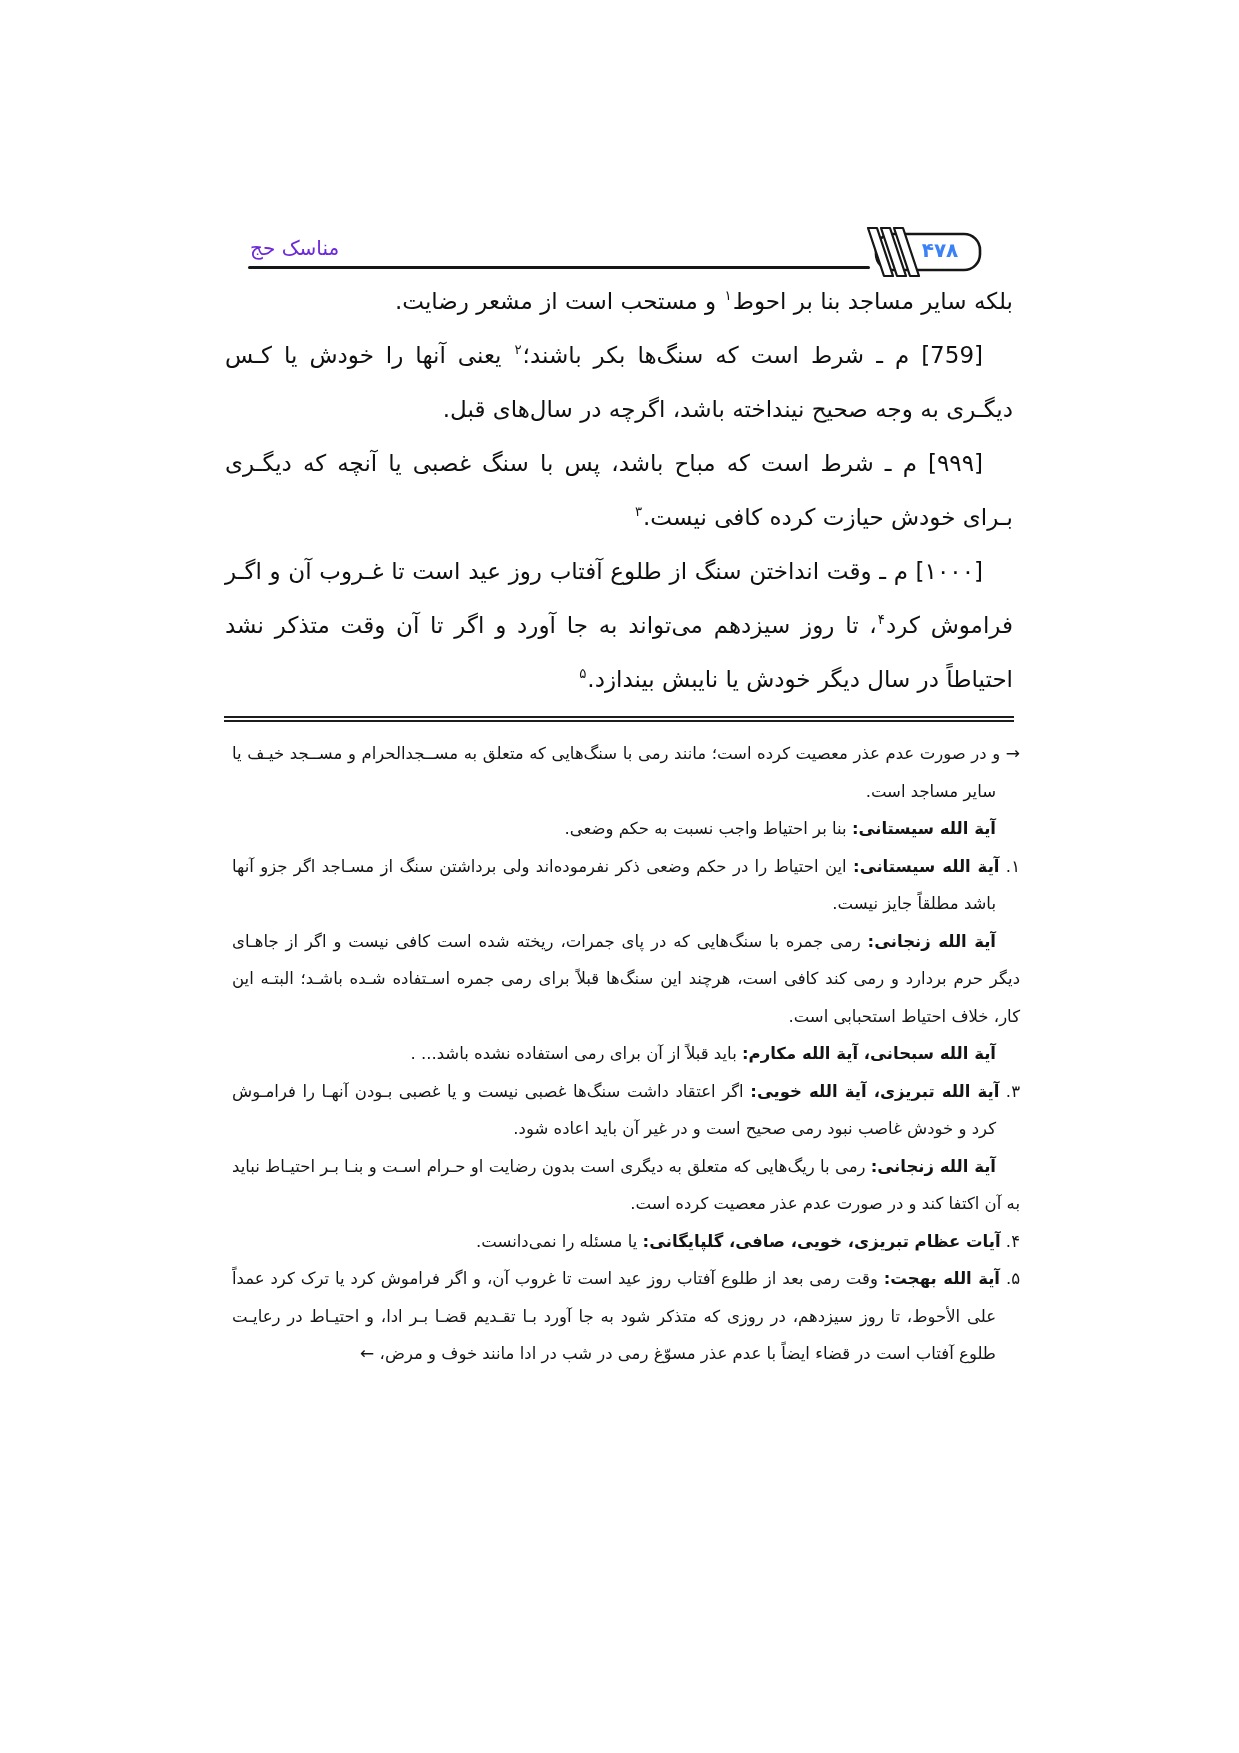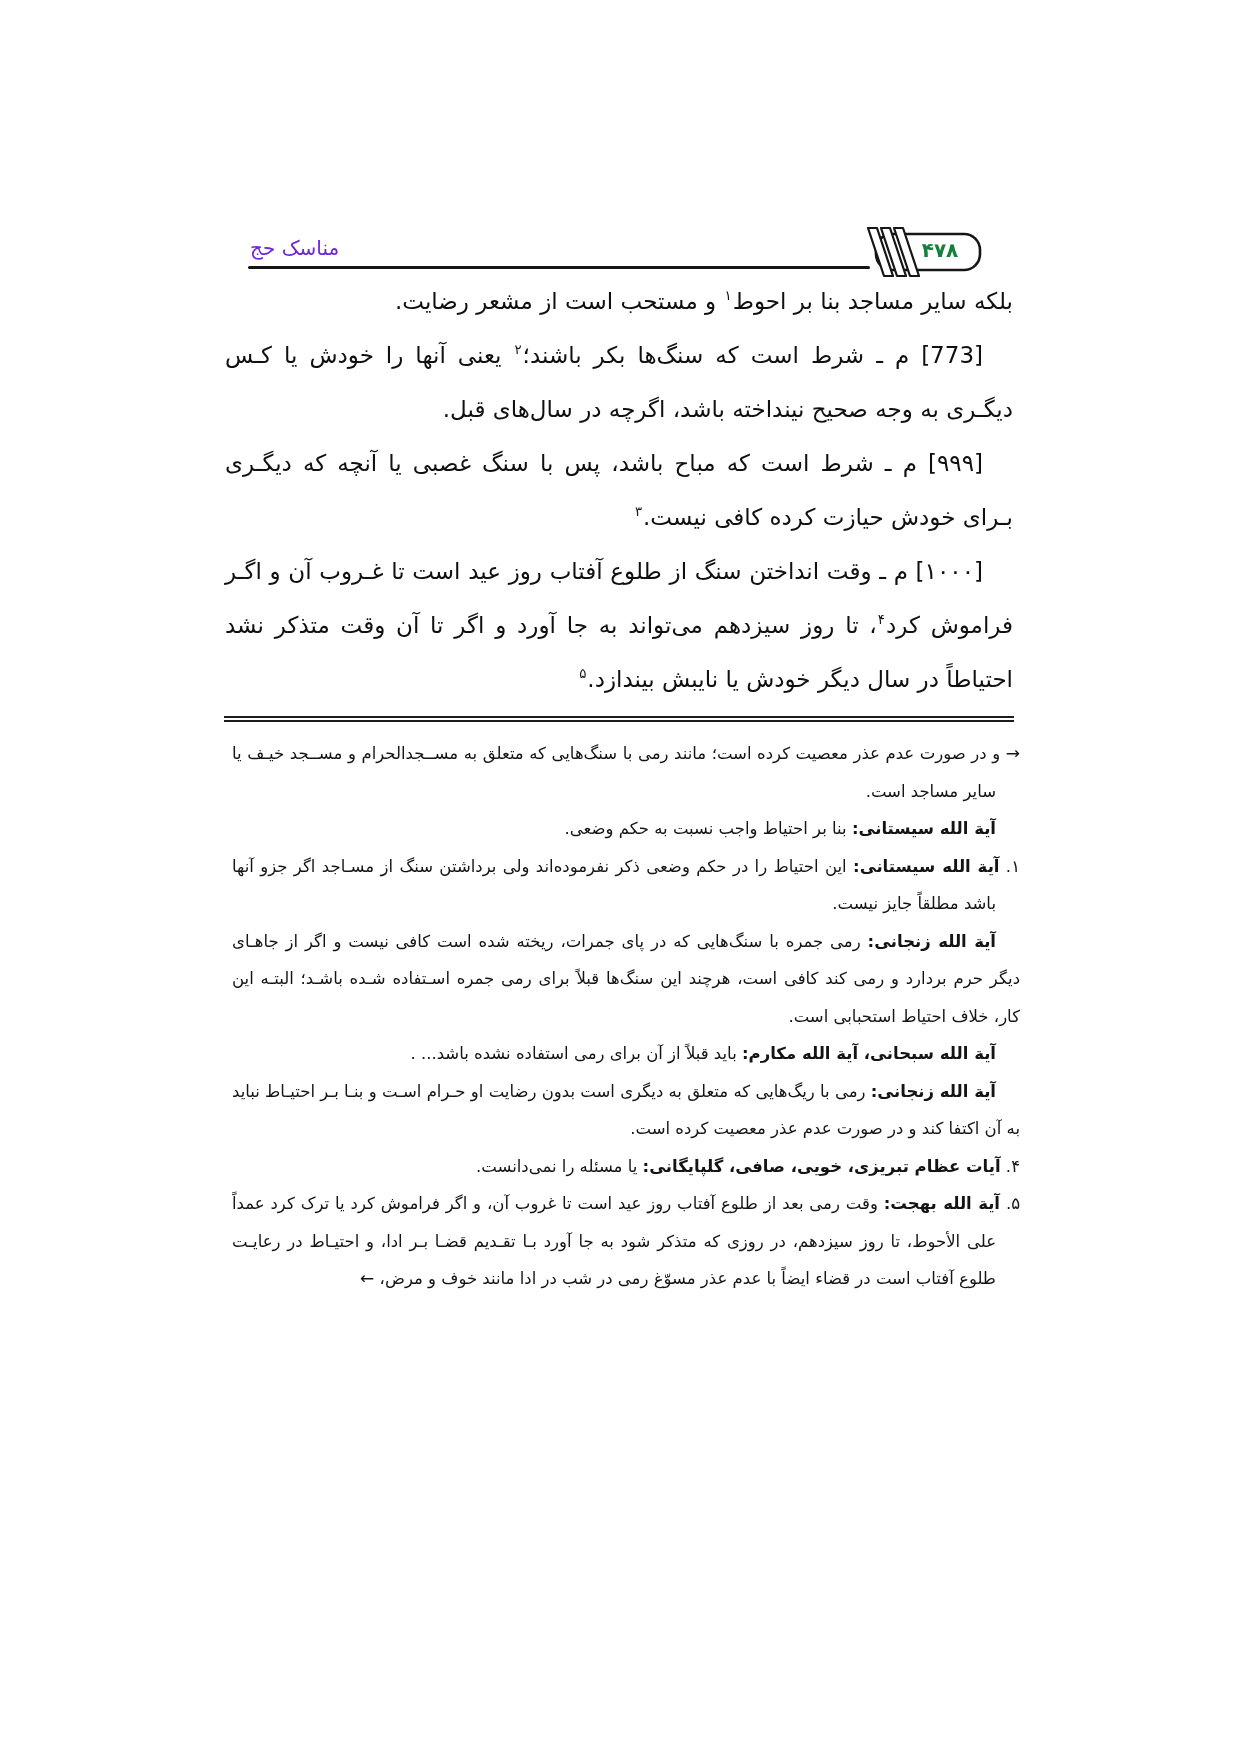--- a/index.html
+++ b/index.html
@@ -17,21 +17,21 @@
     font-size:20px; color:#6d28d9; direction:rtl;
   }
   .header-rule {
     position:absolute; left:248px; top:266px; width:622px; height:3px;
     background:#161616; border-radius:2px;
   }
   .page-badge { position:absolute; left:852px; top:224px; width:142px; height:56px; }
   .page-badge svg { position:absolute; inset:0; }
   .page-number {
     position:absolute; left:48px; top:14px; width:80px;
-    text-align:center; font-size:20px; font-weight:bold; color:#15803d;
+    text-align:center; font-size:20px; font-weight:bold; color:#3b82f6;
     letter-spacing:1px;
   }
 
   
   .body-block {
     position:absolute; left:225px; top:274px; width:788px;
     direction:rtl; text-align:justify; text-align-last:right;
     font-size:23px; line-height:54px; color:#101010;
     font-family:"DejaVu Sans", sans-serif;
   }
@@ -74,31 +74,32 @@
         <path d="M16 4 l9 0 l16 48 l-9 0 z"></path>
         <path d="M29 4 l9 0 l16 48 l-9 0 z"></path>
         <path d="M42 4 l9 0 l16 48 l-9 0 z"></path>
       </g>
     </svg>
     <span class="page-number">۴۷۸</span>
   </div>
 
   <div class="body-block">
     <p class="no-indent"><span>بلکه سایر مساجد بنا بر احوط</span><span class="fn-marker">۱</span><span> و مستحب است از مشعر رضایت.</span></p>
-    <p><span>[773] م ـ شرط است که سنگ‌ها بکر باشند؛</span><span class="fn-marker">۲</span><span> یعنی آنها را خودش یا کـس دیگـری به وجه صحیح نینداخته باشد، اگرچه در سال‌های قبل.</span></p>
+    <p><span>[759] م ـ شرط است که سنگ‌ها بکر باشند؛</span><span class="fn-marker">۲</span><span> یعنی آنها را خودش یا کـس دیگـری به وجه صحیح نینداخته باشد، اگرچه در سال‌های قبل.</span></p>
     <p><span>[۹۹۹] م ـ شرط است که مباح باشد، پس با سنگ غصبی یا آنچه که دیگـری بـرای خودش حیازت کرده کافی نیست.</span><span class="fn-marker">۳</span></p>
     <p><span>[۱۰۰۰] م ـ وقت انداختن سنگ از طلوع آفتاب روز عید است تا غـروب آن و اگـر فراموش کرد</span><span class="fn-marker">۴</span><span>، تا روز سیزدهم می‌تواند به جا آورد و اگر تا آن وقت متذکر نشد احتیاطاً در سال دیگر خودش یا نایبش بیندازد.</span><span class="fn-marker">۵</span></p>
   </div>
 
   <div class="fn-separator"></div>
 
   <div class="footnotes">
     <p class="fn-hang"><span class="fn-arrow">→</span><span> و در صورت عدم عذر معصیت کرده است؛ مانند رمی با سنگ‌هایی که متعلق به مســجدالحرام و مســجد خیـف یا سایر مساجد است.</span></p>
     <p class="fn-lead"><span class="fn-leader">آیة الله سیستانی:</span><span> بنا بر احتیاط واجب نسبت به حکم وضعی.</span></p>
     <p class="fn-hang"><span class="fn-num">۱. </span><span class="fn-leader">آیة الله سیستانی:</span><span> این احتیاط را در حکم وضعی ذکر نفرموده‌اند ولی برداشتن سنگ از مسـاجد اگر جزو آنها باشد مطلقاً جایز نیست.</span></p>
     <p class="fn-lead"><span class="fn-leader">آیة الله زنجانی:</span><span> رمی جمره با سنگ‌هایی که در پای جمرات، ریخته شده است کافی نیست و اگر از جاهـای دیگر حرم بردارد و رمی کند کافی است، هرچند این سنگ‌ها قبلاً برای رمی جمره اسـتفاده شـده باشـد؛ البتـه این کار، خلاف احتیاط استحبابی است.</span></p>
     <p class="fn-lead"><span class="fn-leader">آیة الله سبحانی، آیة الله مکارم:</span><span> باید قبلاً از آن برای رمی استفاده نشده باشد... .</span></p>
+    <p class="fn-hang"><span class="fn-num">۳. </span><span class="fn-leader">آیة الله تبریزی، آیة الله خویی:</span><span> اگر اعتقاد داشت سنگ‌ها غصبی نیست و یا غصبی بـودن آنهـا را فرامـوش کرد و خودش غاصب نبود رمی صحیح است و در غیر آن باید اعاده شود.</span></p>
     <p class="fn-lead"><span class="fn-leader">آیة الله زنجانی:</span><span> رمی با ریگ‌هایی که متعلق به دیگری است بدون رضایت او حـرام اسـت و بنـا بـر احتیـاط نباید به آن اکتفا کند و در صورت عدم عذر معصیت کرده است.</span></p>
     <p class="fn-hang"><span class="fn-num">۴. </span><span class="fn-leader">آیات عظام تبریزی، خویی، صافی، گلپایگانی:</span><span> یا مسئله را نمی‌دانست.</span></p>
     <p class="fn-hang"><span class="fn-num">۵. </span><span class="fn-leader">آیة الله بهجت:</span><span> وقت رمی بعد از طلوع آفتاب روز عید است تا غروب آن، و اگر فراموش کرد یا ترک کرد عمداً علی الأحوط، تا روز سیزدهم، در روزی که متذکر شود به جا آورد بـا تقـدیم قضـا بـر ادا، و احتیـاط در رعایـت طلوع آفتاب است در قضاء ایضاً با عدم عذر مسوّغ رمی در شب در ادا مانند خوف و مرض، </span><span class="fn-arrow">←</span></p>
   </div>
 
 </div>
 
 </body></html>

